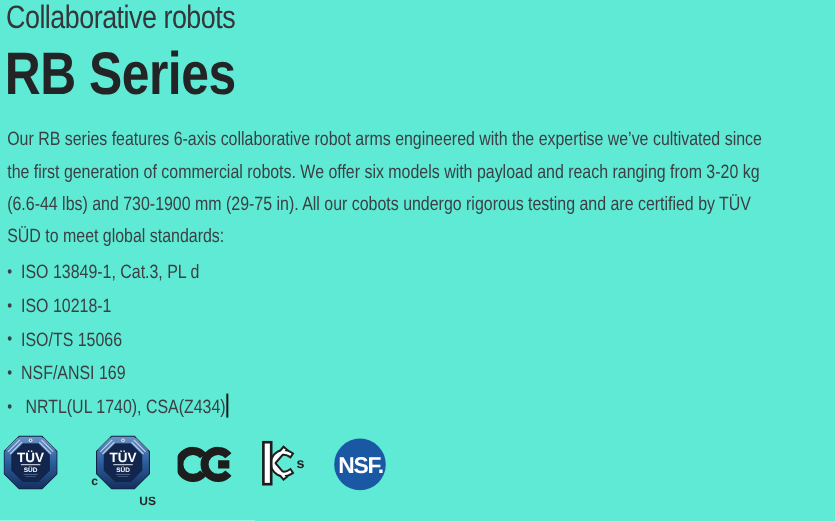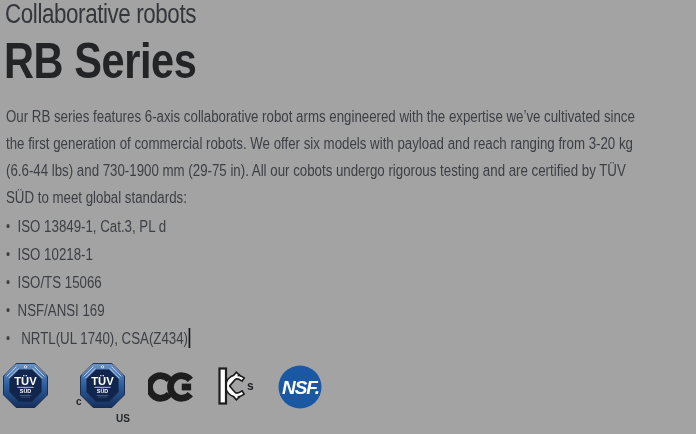--- a/index.html
+++ b/index.html
@@ -1,17 +1,17 @@
 <!DOCTYPE html>
 <html><head>
 <meta charset="utf-8">
 <style>
   html,body{margin:0;padding:0;background:#ffffff;}
   .stage{
-    position:relative;width:696px;height:434px;background:#a3a3a3;overflow:hidden;
+    position:relative;width:696px;height:434px;background:#5eead4;overflow:hidden;
     font-family:"Liberation Sans",sans-serif;
   }
   .condense{transform:scaleX(0.83);transform-origin:0 0;}
 
   .kicker{
     position:absolute;left:5px;top:-1px;font-size:27px;line-height:31px;
     letter-spacing:-0.5px;color:#33363a;white-space:nowrap;font-weight:400;
   }
   .title{
     position:absolute;left:4px;top:36px;margin:0;font-size:50px;font-weight:700;
@@ -156,20 +156,20 @@
       <g fill="none" stroke="#ffffff" stroke-width="2.2" stroke-linecap="square">
         <path d="M9,19 L18.5,8"></path>
         <path d="M9,19 L18.5,30"></path>
         <path d="M23.5,11.5 A9,9 0 1 0 23.5,26.5"></path>
       </g>
       <rect x="1.5" y="1.5" width="6.5" height="35" fill="#ffffff" stroke="#1d1d1d" stroke-width="2.2"></rect>
     </svg>
   </div>
   <span class="kc-s">s</span>
 
-  <div class="logo" style="left:278px;top:365px;width:44px;height:44px;font-style:italic;" aria-label="NSF certification mark">
+  <div class="logo" style="left:278px;top:365px;width:44px;height:44px;" aria-label="NSF certification mark">
     <svg width="44" height="44" viewBox="0 0 44 44">
       <circle cx="22" cy="22" r="21.5" fill="#1b58a3"></circle>
       <text x="22.5" y="29" font-size="19" font-weight="bold" fill="#ffffff" text-anchor="middle" letter-spacing="-1" font-family="Liberation Sans, sans-serif">NSF.</text>
     </svg>
   </div>
 
 </div>
 
 </body></html>

